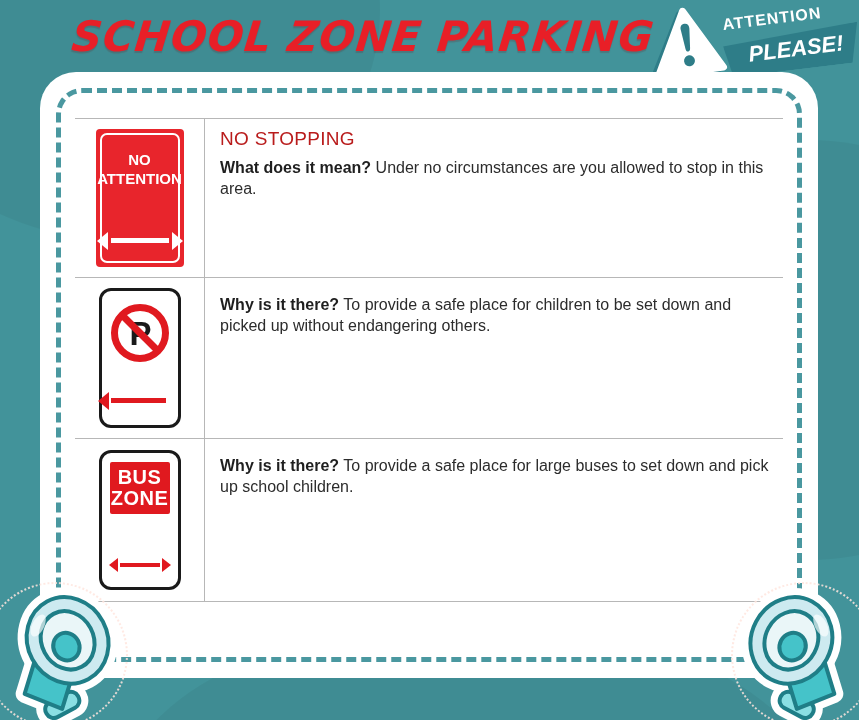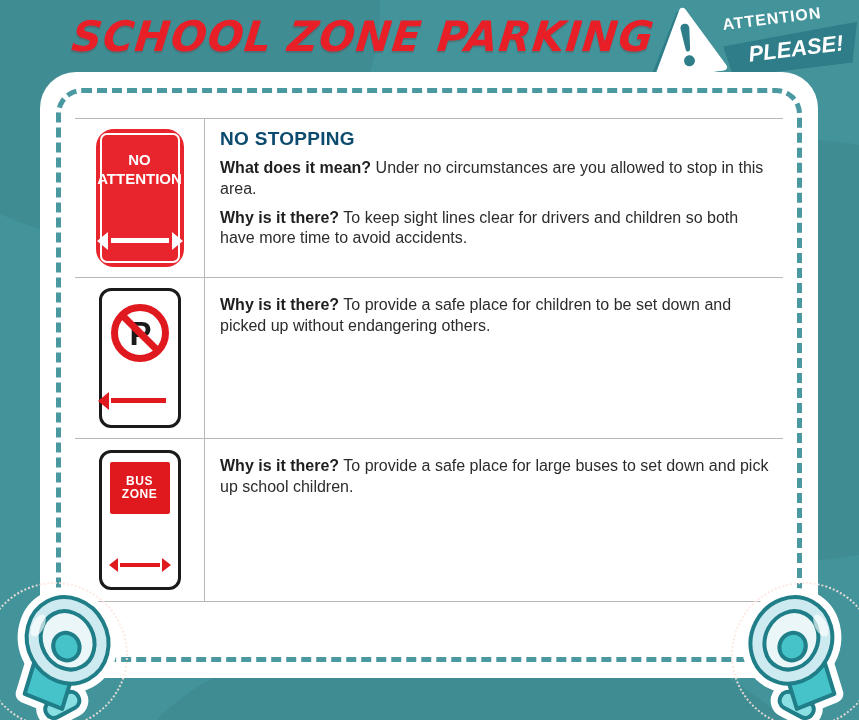--- a/index.html
+++ b/index.html
@@ -71,30 +71,30 @@
   .t-row.r1 { height:159px; }
   .t-row.r2 { height:161px; }
   .t-row.r3 { height:162px; }
   .sign-cell {
     width:130px; flex:0 0 130px;
     border-right:1px solid #b7b7b7;
     display:flex; align-items:center; justify-content:center;
   }
   .text-cell { flex:1; padding:9px 6px 6px 15px; }
   .row-heading {
-    font-size:19px; font-weight:700; letter-spacing:0.3px;
-    color:#0c4a6e;
+    font-size:19px; font-weight:400; letter-spacing:0.3px;
+    color:#b91c1c;
   }
   .row-para { font-size:16px; line-height:1.3; color:#2c2c2c; margin-top:8px; }
   .row-para b { font-weight:800; color:#1f1f1f; }
 
   
   .sign-red {
     position:relative; width:88px; height:138px;
-    background:#e8252c; border-radius:18px;
+    background:#e8252c; border-radius:4px;
   }
   .sign-red::before {
     content:''; position:absolute; inset:4px;
     border:2px solid #ffffff; border-radius:7px;
   }
   .sign-red-text {
     position:absolute; top:22px; left:0; right:0; text-align:center;
     color:#ffffff; font-weight:800; font-size:15px; line-height:1.25;
   }
   .sign-white {
@@ -125,21 +125,21 @@
   .no-slash {
     position:absolute; top:50%; left:50%; width:56px; height:7px;
     background:#e0191f; transform:translate(-50%,-50%) rotate(45deg);
   }
 
   
   .bus-plate {
     position:absolute; top:9px; left:8px; right:8px; height:52px;
     background:#e0191f; border-radius:2px;
     display:flex; flex-direction:column; align-items:center; justify-content:center;
-    color:#ffffff; font-weight:800; font-size:12px; line-height:1.05;
+    color:#ffffff; font-weight:800; font-size:20px; line-height:1.05;
     font-family:"Liberation Sans", sans-serif; letter-spacing:0.5px;
   }
 
   
   .mega { position:absolute; width:150px; height:150px; }
   .mega-left  { left:-20px; top:580px; }
   .mega-right { right:-20px; top:580px; transform:scaleX(-1); }
   .mega::after {
     content:''; position:absolute; inset:2px;
     border:2px dotted rgba(255,230,222,0.85); border-radius:50%;
@@ -179,21 +179,20 @@
             <div class="sign-red-text">
               <span>NO</span><br>
               <span>ATTENTION</span>
             </div>
             <div class="arr arr-w"></div>
           </div>
         </div>
         <div class="text-cell">
           <div class="row-heading">NO STOPPING</div>
           <p class="row-para"><b>What does it mean?</b> <span>Under no circumstances are you allowed to stop in this area.</span></p>
-          <p class="row-para"><b>Why is it there?</b> <span>To keep sight lines clear for drivers and children so both have more time to avoid accidents.</span></p>
         </div>
       </div>
 
       <div class="t-row r2">
         <div class="sign-cell">
           <div class="sign-white">
             <div class="no-symbol">
               <span class="p-letter">P</span>
               <div class="no-slash"></div>
             </div>

